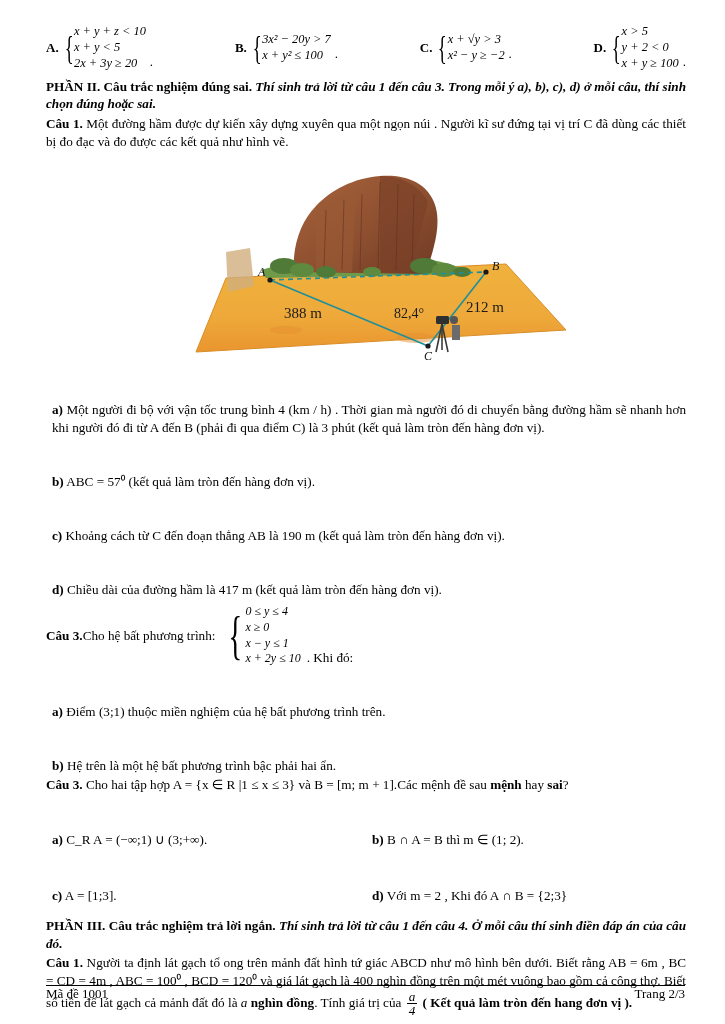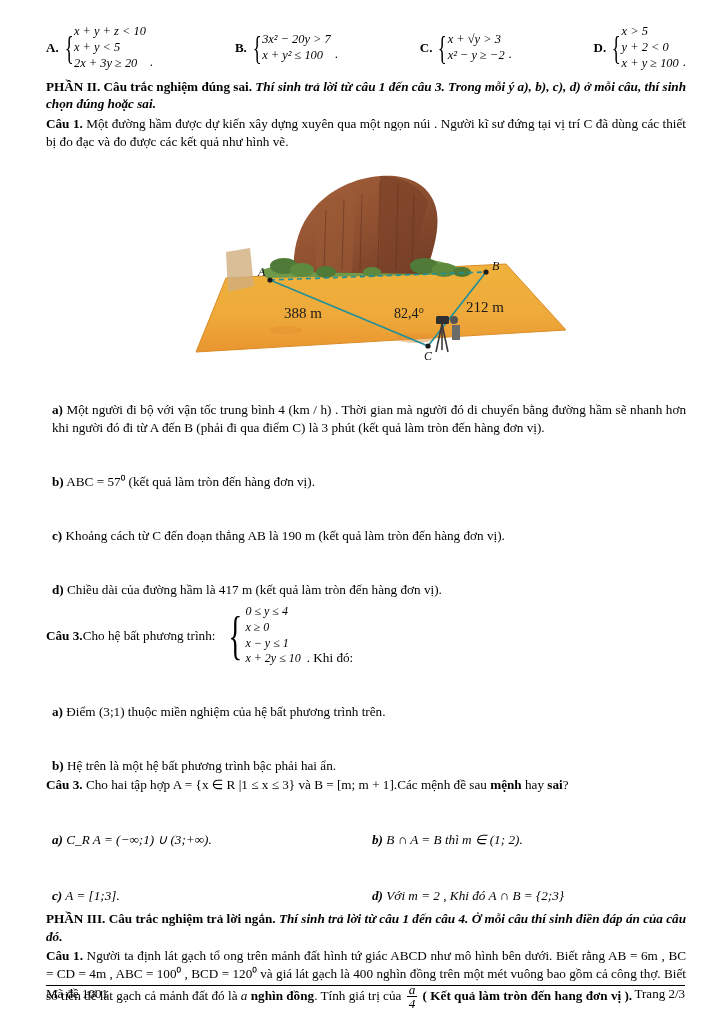--- a/index.html
+++ b/index.html
@@ -67,31 +67,30 @@
     padding-bottom: 2px;
   }
   p {
     margin: 0 0 1.5px 0;
     text-align: justify;
     line-height: 1.35;
   }
   .b { font-weight: bold; }
   .i { font-style: italic; }
   .bi { font-weight: bold; font-style: italic; }
-  .sec-head { font-weight: bold; margin-top: 4px; }
+  .sec-head { font-weight: bold; margin-top: 11px; }
   .figure {
     margin: 10px auto 8px auto;
     width: 100%;
     display: flex;
     justify-content: center;
   }
   .item { margin-left: 6px; margin-top: 36px; }
   .two-col {
     display: flex;
-    font-style: italic;
   }
   .two-col > div { width: 50%; }
   .cau2wrap {
     display: flex;
     align-items: center;
     margin-top: 6px;
     margin-bottom: 6px;
   }
   .cau2-sys {
     display: flex;

